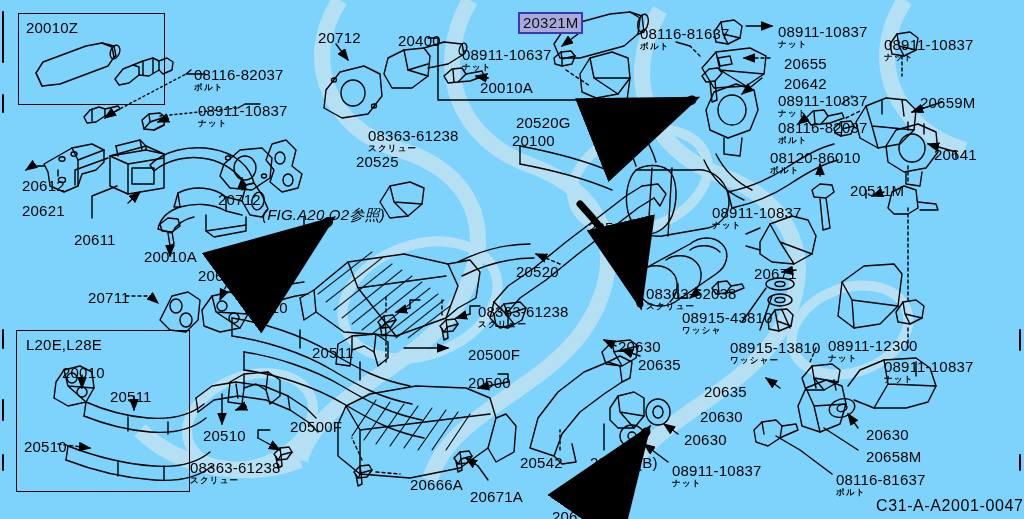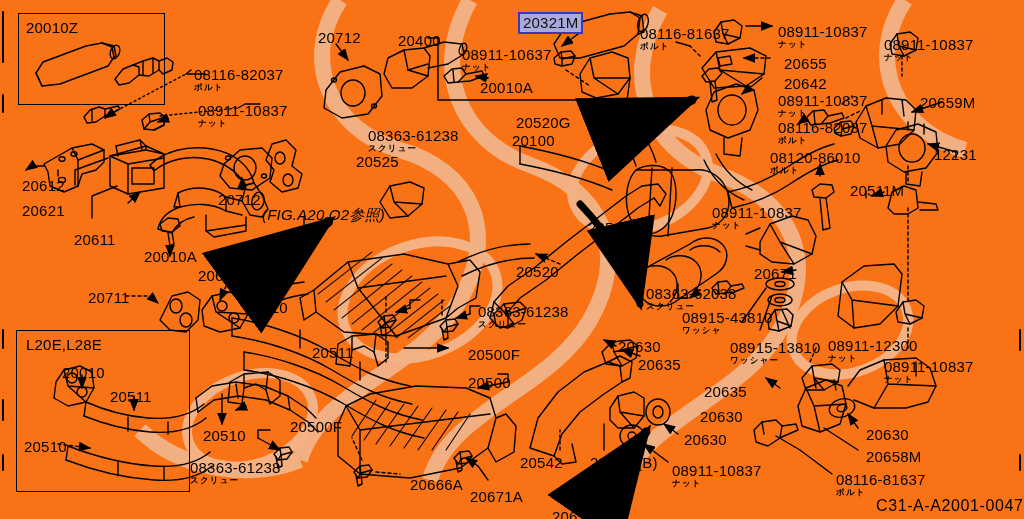--- a/index.html
+++ b/index.html
@@ -1,20 +1,20 @@
 <!DOCTYPE html>
 <html><head>
 <meta charset="utf-8">
 <title>Parts Diagram</title>
 <style>
   html,body{margin:0;padding:0;background:#ffffff;}
   body{font-family:"Liberation Sans",sans-serif;}
   #stage{
     position:relative;width:1024px;height:519px;overflow:hidden;
-    background:#f97316;
+    background:#7dd3fc;
   }
   
   #watermark{
     position:absolute;left:0;top:0;width:1024px;height:519px;
     pointer-events:none;opacity:.5;
   }
   
   #art{position:absolute;left:0;top:0;width:1024px;height:519px;}
   #art *{vector-effect:non-scaling-stroke;}
   
@@ -648,21 +648,21 @@
       <div class="lbl" style="left: 552px; top: 509px;"><span>20651 (A)</span></div>
       <div class="lbl" style="left: 640px; top: 26px;"><span>08116-81637</span><span class="jp">ボルト</span></div>
       <div class="lbl" style="left: 778px; top: 24px;"><span>08911-10837</span><span class="jp">ナット</span></div>
       <div class="lbl" style="left: 784px; top: 56px;"><span>20655</span></div>
       <div class="lbl" style="left: 784px; top: 76px;"><span>20642</span></div>
       <div class="lbl" style="left: 778px; top: 93px;"><span>08911-10837</span><span class="jp">ナット</span></div>
       <div class="lbl" style="left: 778px; top: 120px;"><span>08116-82037</span><span class="jp">ボルト</span></div>
       <div class="lbl" style="left: 770px; top: 150px;"><span>08120-86010</span><span class="jp">ボルト</span></div>
       <div class="lbl" style="left: 884px; top: 37px;"><span>08911-10837</span><span class="jp">ナット</span></div>
       <div class="lbl" style="left: 920px; top: 95px;"><span>20659M</span></div>
-      <div class="lbl" style="left: 934px; top: 147px;"><span>12231</span></div>
+      <div class="lbl" style="left: 934px; top: 147px;"><span>20641</span></div>
       <div class="lbl" style="left: 850px; top: 183px;"><span>20511M</span></div>
       <div class="lbl" style="left: 712px; top: 205px;"><span>08911-10837</span><span class="jp">ナット</span></div>
       <div class="lbl" style="left: 588px; top: 220px;"><span>20540</span></div>
       <div class="lbl" style="left: 646px; top: 286px;"><span>08363-62038</span><span class="jp">スクリュー</span></div>
       <div class="lbl" style="left: 682px; top: 310px;"><span>08915-43810</span><span class="jp">ワッシャ</span></div>
       <div class="lbl" style="left: 754px; top: 266px;"><span>20671</span></div>
       <div class="lbl" style="left: 730px; top: 340px;"><span>08915-13810</span><span class="jp">ワッシャー</span></div>
       <div class="lbl" style="left: 828px; top: 338px;"><span>08911-12300</span><span class="jp">ナット</span></div>
       <div class="lbl" style="left: 884px; top: 359px;"><span>08911-10837</span><span class="jp">ナット</span></div>
       <div class="lbl" style="left: 618px; top: 339px;"><span>20630</span></div>

